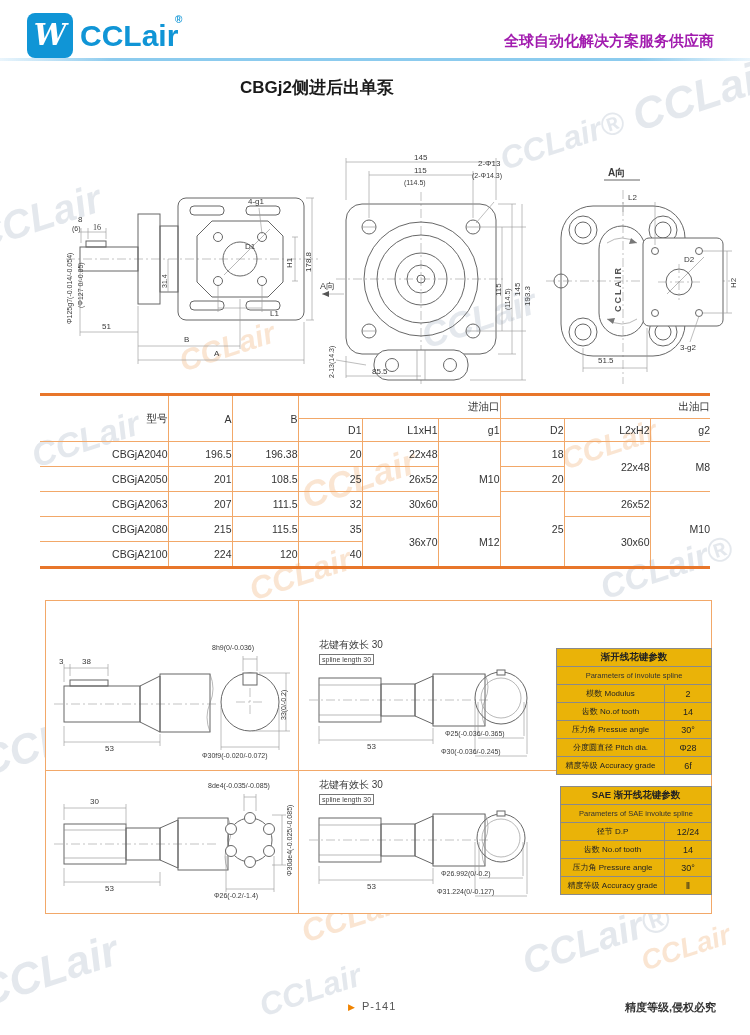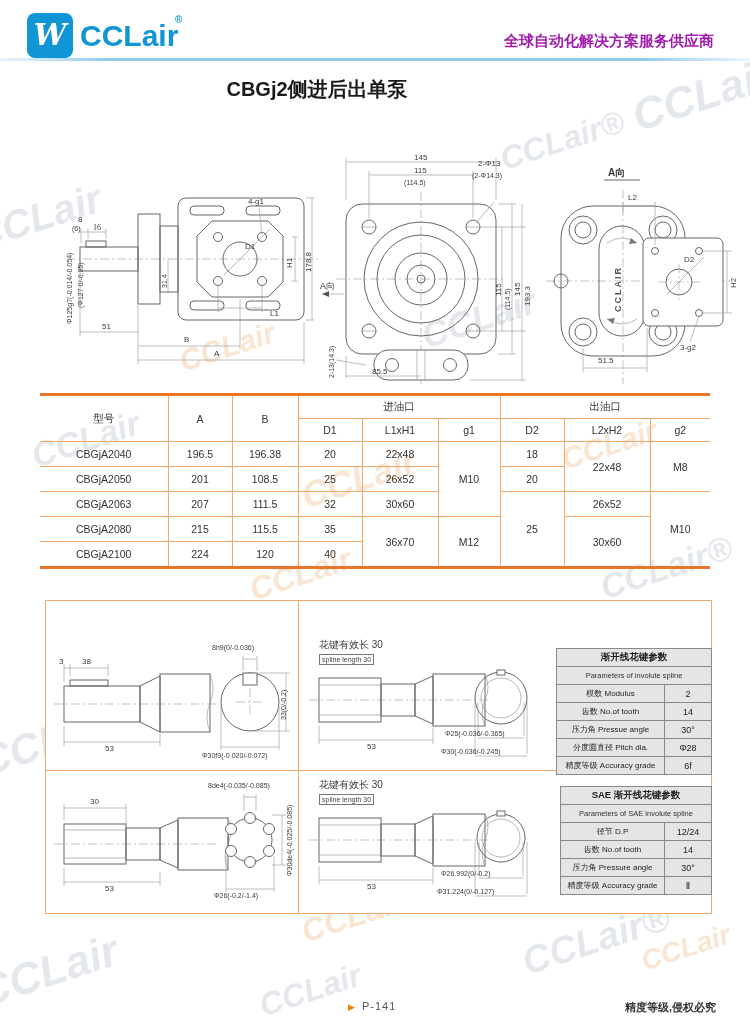--- a/index.html
+++ b/index.html
@@ -7,52 +7,52 @@
         font-family:"Liberation Sans","DejaVu Sans",sans-serif;color:#222;}
   
   .logo-box{position:absolute;left:27px;top:13px;width:46px;height:45px;border-radius:8px;
             background:#1095d6;display:flex;align-items:center;justify-content:center;}
   .logo-mark{color:#fff;font-family:"DejaVu Serif",serif;font-style:italic;font-weight:bold;font-size:29px;line-height:1;}
   .logo-text{position:absolute;left:80px;top:19px;font-size:30px;font-weight:bold;color:#1095d6;letter-spacing:0px;}
   .logo-reg{position:absolute;left:175px;top:14px;font-size:10px;color:#1095d6;font-weight:bold;}
   .tagline{position:absolute;right:36px;top:32px;font-size:15px;font-weight:bold;color:#a21caf;}
   .head-line{position:absolute;left:0;top:58px;width:750px;height:3px;
              background:linear-gradient(to right,#eaf5fc,#8ccbee 15%,#8ccbee 85%,#eaf5fc);}
-  .page-title{position:absolute;left:0;top:76px;width:634px;text-align:center;font-size:20px;font-weight:bold;color:#1a1a1a;}
+  .page-title{position:absolute;left:0;top:76px;width:634px;text-align:center;font-size:17px;font-weight:bold;color:#1a1a1a;}
   .banner{position:absolute;height:24px;line-height:24px;padding-left:14px;color:#fff;font-size:13px;font-weight:bold;
           background:linear-gradient(#27a6df,#0e8ecf);}
   #banner-dims{left:40px;top:110px;width:656px;}
   #banner-shaft{left:45px;top:576px;width:653px;}
   
   .draw{position:absolute;}
   .dl{position:absolute;font-size:8px;color:#3a3a3a;white-space:nowrap;line-height:1;}
   .dl7{font-size:7px;}.dl9{font-size:9px;}.dl10{font-size:10px;}
   .rot{transform:rotate(-90deg);transform-origin:0 0;}
   .boxed{border:1px solid #777;padding:1px 2px;font-size:7px;color:#444;}
   .brandrot{letter-spacing:2px;color:#555;font-weight:bold;font-size:9px;}
   svg .ln{stroke:#676767;fill:none;stroke-width:1;}
   svg .lt{stroke:#8a8a8a;fill:none;stroke-width:.6;}
   svg .dm{stroke:#9a9a9a;fill:none;stroke-width:.65;}
   svg .cl{stroke:#9a9a9a;stroke-width:.6;fill:none;stroke-dasharray:9 3 2 3;}
   svg .wf{fill:#fff;stroke:#676767;stroke-width:1;}
   
   #dim-table-wrap{position:absolute;left:40px;top:393px;width:670px;
                   border-top:3px solid #e8762a;border-bottom:3px solid #e8762a;}
   .dtable{width:670px;border-collapse:collapse;table-layout:fixed;}
-  .dtable th,.dtable td{font-size:10.5px;color:#333;text-align:center;font-weight:normal;padding:0;}
+  .dtable th,.dtable td{font-size:10.5px;color:#333;text-align:right;font-weight:normal;padding:0;}
   .dtable thead th{height:22px;}
   .dtable tbody td{height:24px;border-top:1px solid #f2a869;}
   .dtable th.vl,.dtable td.vl{border-left:1px solid #f2a869;}
   .dtable th.grp{border-bottom:1px solid #f2a869;}
   
   #shaft-box{position:absolute;left:45px;top:600px;width:665px;height:312px;border:1px solid #f2a869;background:#fff;}
   #shaft-vdiv{position:absolute;left:252px;top:0;width:1px;height:312px;background:#f2a869;}
   #shaft-hdiv{position:absolute;left:0;top:169px;width:665px;height:1px;background:#f2a869;}
   
-  .ptable{position:absolute;border-collapse:collapse;background:#e5e5e5;}
+  .ptable{position:absolute;border-collapse:collapse;background:#eab308;}
   .ptable td{border:1px solid #8a8a8a;padding:1px 3px;font-size:8px;color:#222;text-align:center;height:15px;}
   .ptable .tzh{font-size:9.5px;font-weight:bold;}
   .ptable .ten{font-size:7.5px;color:#333;}
   .ptable .val{width:40px;font-size:9px;}
   
   #footer-page{position:absolute;left:348px;top:1000px;font-size:11px;color:#555;letter-spacing:1px;}
   #footer-page .tri{color:#f08300;font-size:9px;margin-right:6px;}
   #footer-copy{position:absolute;right:34px;top:1000px;font-size:11px;font-weight:bold;color:#333;}
   
   .wm{position:absolute;font-weight:bold;font-style:italic;transform:rotate(-18deg);

